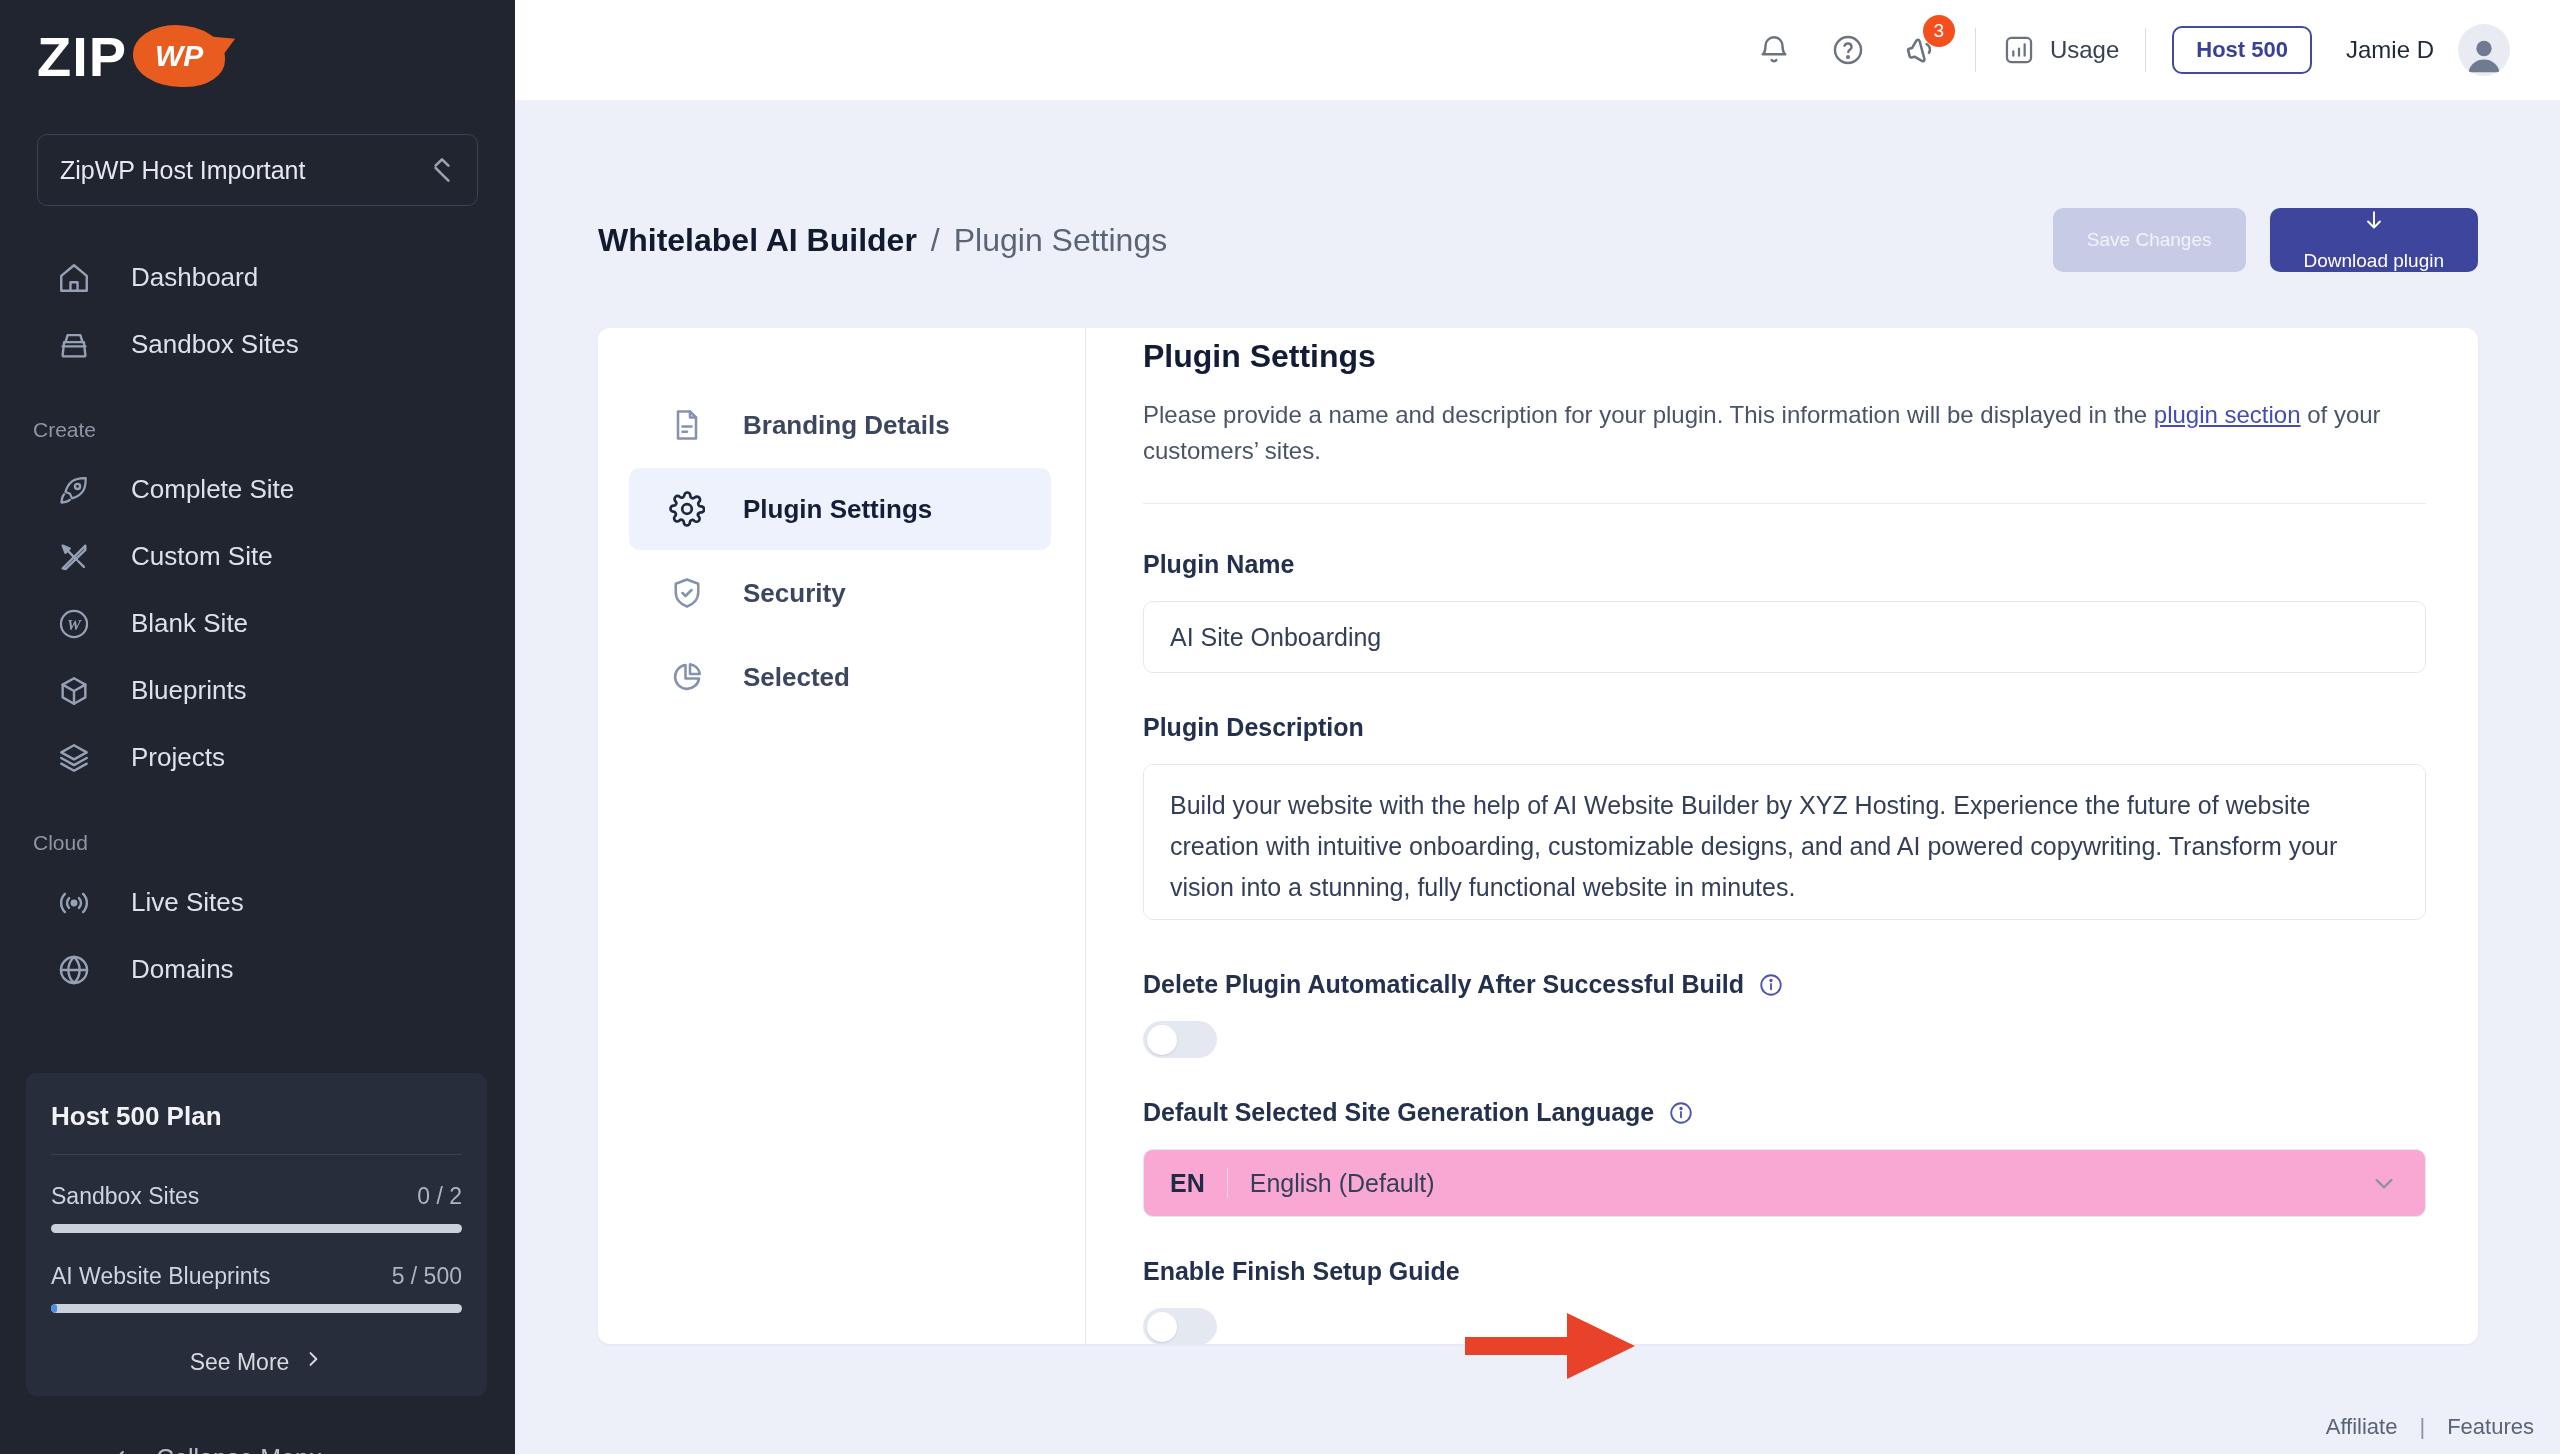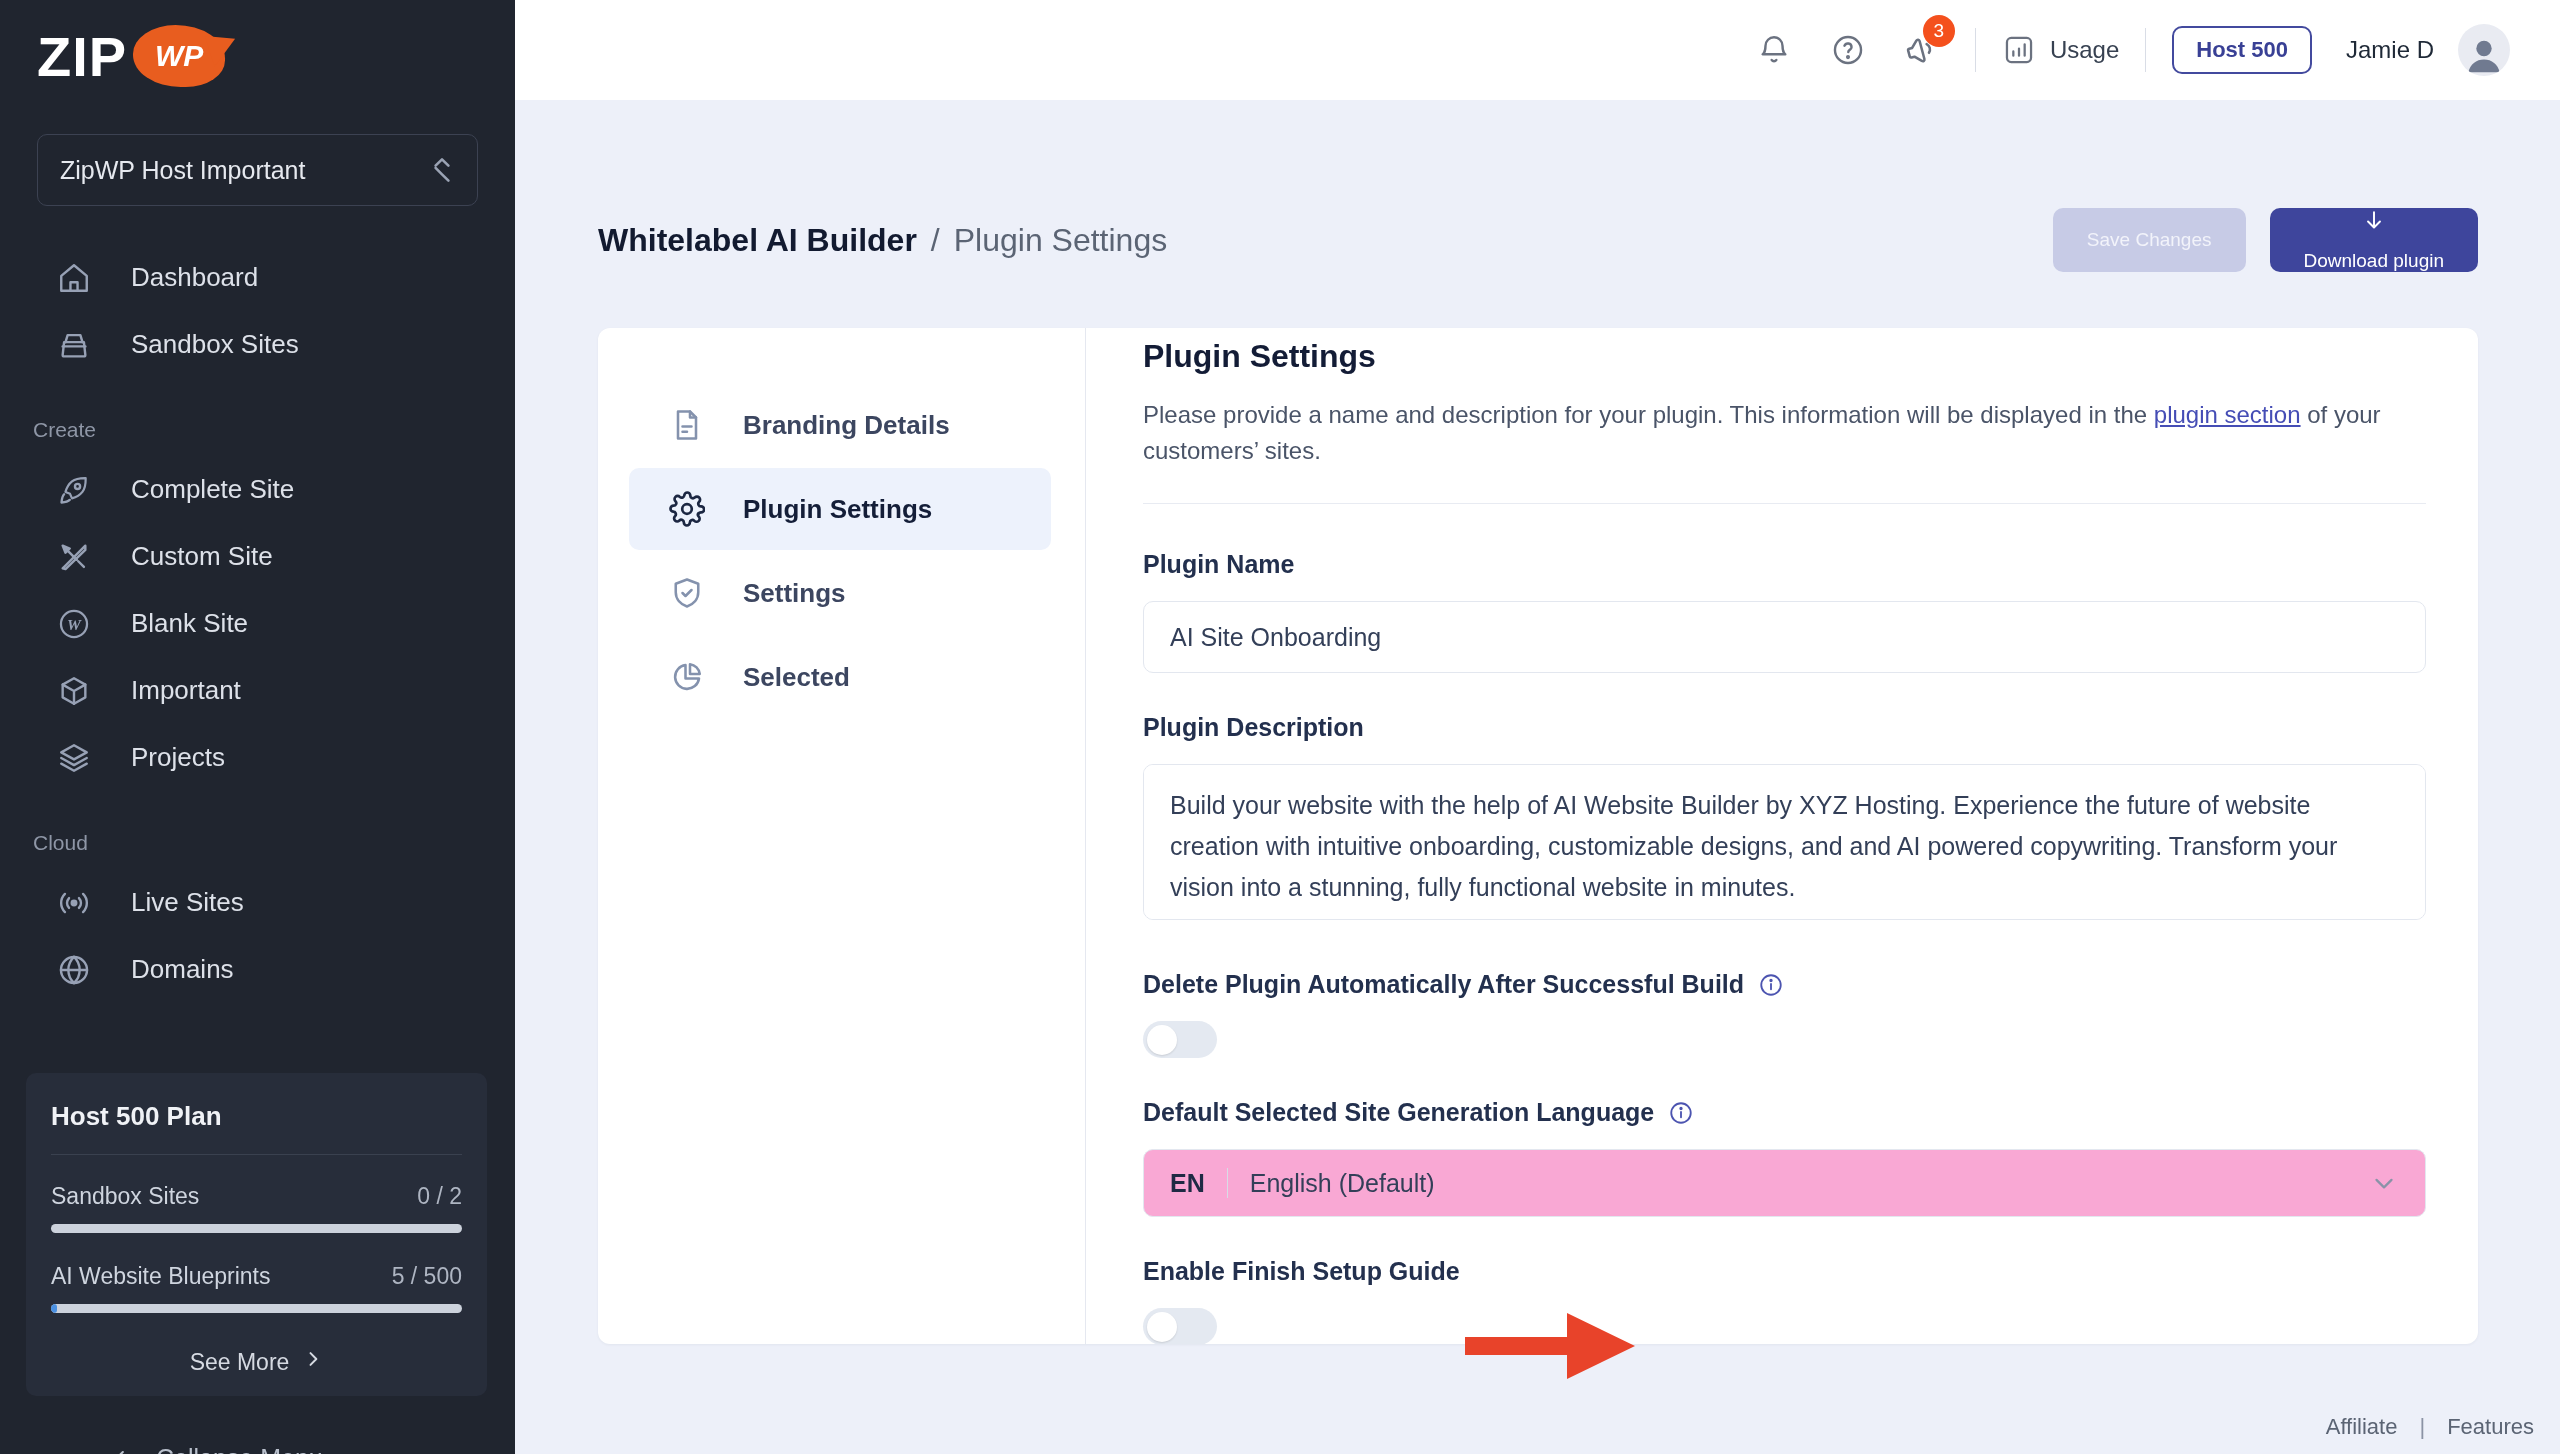--- a/index.html
+++ b/index.html
@@ -176,21 +176,21 @@
             <circle cx="12" cy="12" r="9.2"></circle>
             <text x="12" y="16" text-anchor="middle" font-size="11" font-weight="bold" font-style="italic" fill="currentColor" stroke="none" font-family="Liberation Serif, serif">W</text>
           </svg>
         <span class="lbl">Blank Site</span>
       </div>
       <div class="nav-item">
         <svg width="34" height="34" viewBox="0 0 24 24" fill="none" stroke="currentColor" stroke-width="1.7" stroke-linecap="round" stroke-linejoin="round">
             <path d="M12 3l8 4.5v9L12 21l-8-4.5v-9z"></path>
             <path d="M4 7.5l8 4.5 8-4.5M12 12v9"></path>
           </svg>
-        <span class="lbl">Important</span>
+        <span class="lbl">Blueprints</span>
       </div>
       <div class="nav-item">
         <svg width="34" height="34" viewBox="0 0 24 24" fill="none" stroke="currentColor" stroke-width="1.7" stroke-linecap="round" stroke-linejoin="round">
             <path d="M12 3l9 5-9 5-9-5z"></path>
             <path d="M3 12l9 5 9-5"></path>
             <path d="M3 16l9 5 9-5"></path>
           </svg>
         <span class="lbl">Projects</span>
       </div>
 
@@ -328,21 +328,21 @@
                 <circle cx="12" cy="12" r="3.2"></circle>
                 <path d="M19.4 15a1.7 1.7 0 0 0 .3 1.9l.1.1a2 2 0 1 1-2.9 2.9l-.1-.1a1.7 1.7 0 0 0-1.9-.3 1.7 1.7 0 0 0-1 1.5V21a2 2 0 1 1-4 0v-.1a1.7 1.7 0 0 0-1-1.6 1.7 1.7 0 0 0-1.9.3l-.1.1a2 2 0 1 1-2.9-2.9l.1-.1a1.7 1.7 0 0 0 .3-1.9 1.7 1.7 0 0 0-1.5-1H3a2 2 0 1 1 0-4h.1a1.7 1.7 0 0 0 1.6-1 1.7 1.7 0 0 0-.3-1.9l-.1-.1a2 2 0 1 1 2.9-2.9l.1.1a1.7 1.7 0 0 0 1.9.3 1.7 1.7 0 0 0 1-1.5V3a2 2 0 1 1 4 0v.1a1.7 1.7 0 0 0 1 1.6 1.7 1.7 0 0 0 1.9-.3l.1-.1a2 2 0 1 1 2.9 2.9l-.1.1a1.7 1.7 0 0 0-.3 1.9v.1a1.7 1.7 0 0 0 1.5 1h.2a2 2 0 1 1 0 4h-.1a1.7 1.7 0 0 0-1.6 1z"></path>
               </svg>
             <span class="lbl">Plugin Settings</span>
           </div>
           <div class="snav-item">
             <svg width="36" height="36" viewBox="0 0 24 24" fill="none" stroke="currentColor" stroke-width="1.7" stroke-linecap="round" stroke-linejoin="round">
                 <path d="M12 3l7.5 2.8v5.7c0 4.6-3.2 8-7.5 9.5-4.3-1.5-7.5-4.9-7.5-9.5V5.8z"></path>
                 <path d="M9 12l2 2 4-4"></path>
               </svg>
-            <span class="lbl">Settings</span>
+            <span class="lbl">Security</span>
           </div>
           <div class="snav-item">
             <svg width="36" height="36" viewBox="0 0 24 24" fill="none" stroke="currentColor" stroke-width="1.7" stroke-linecap="round" stroke-linejoin="round">
                 <path d="M11 4a8 8 0 1 0 9 9h-9z"></path>
                 <path d="M14 3.5a7.5 7.5 0 0 1 6.5 6.5H14z"></path>
               </svg>
             <span class="lbl">Selected</span>
           </div>
         </div>
 

